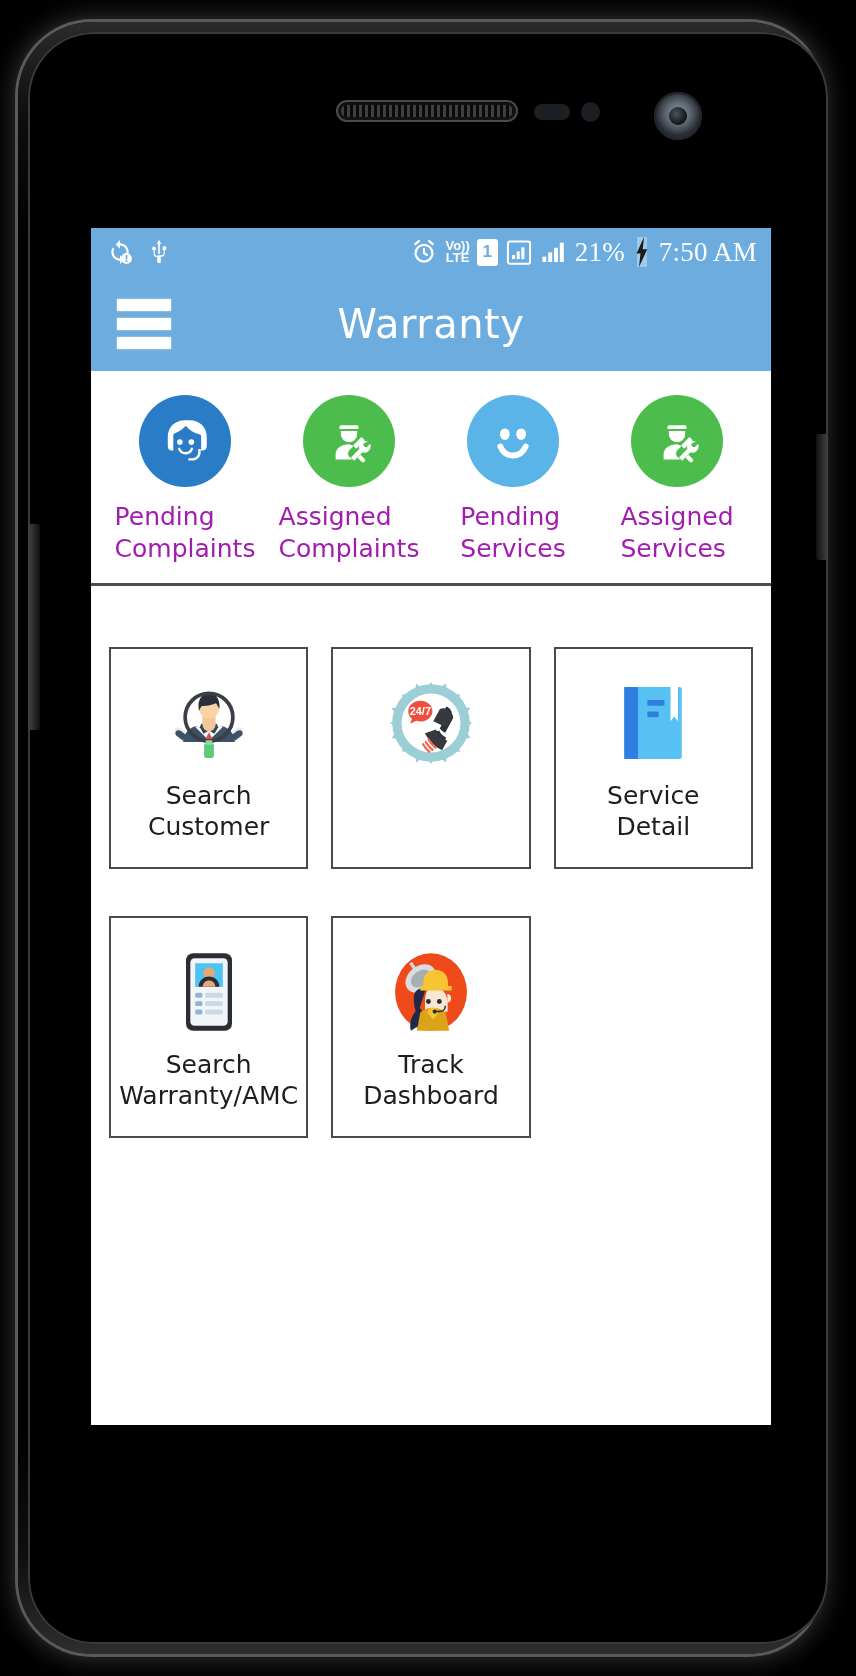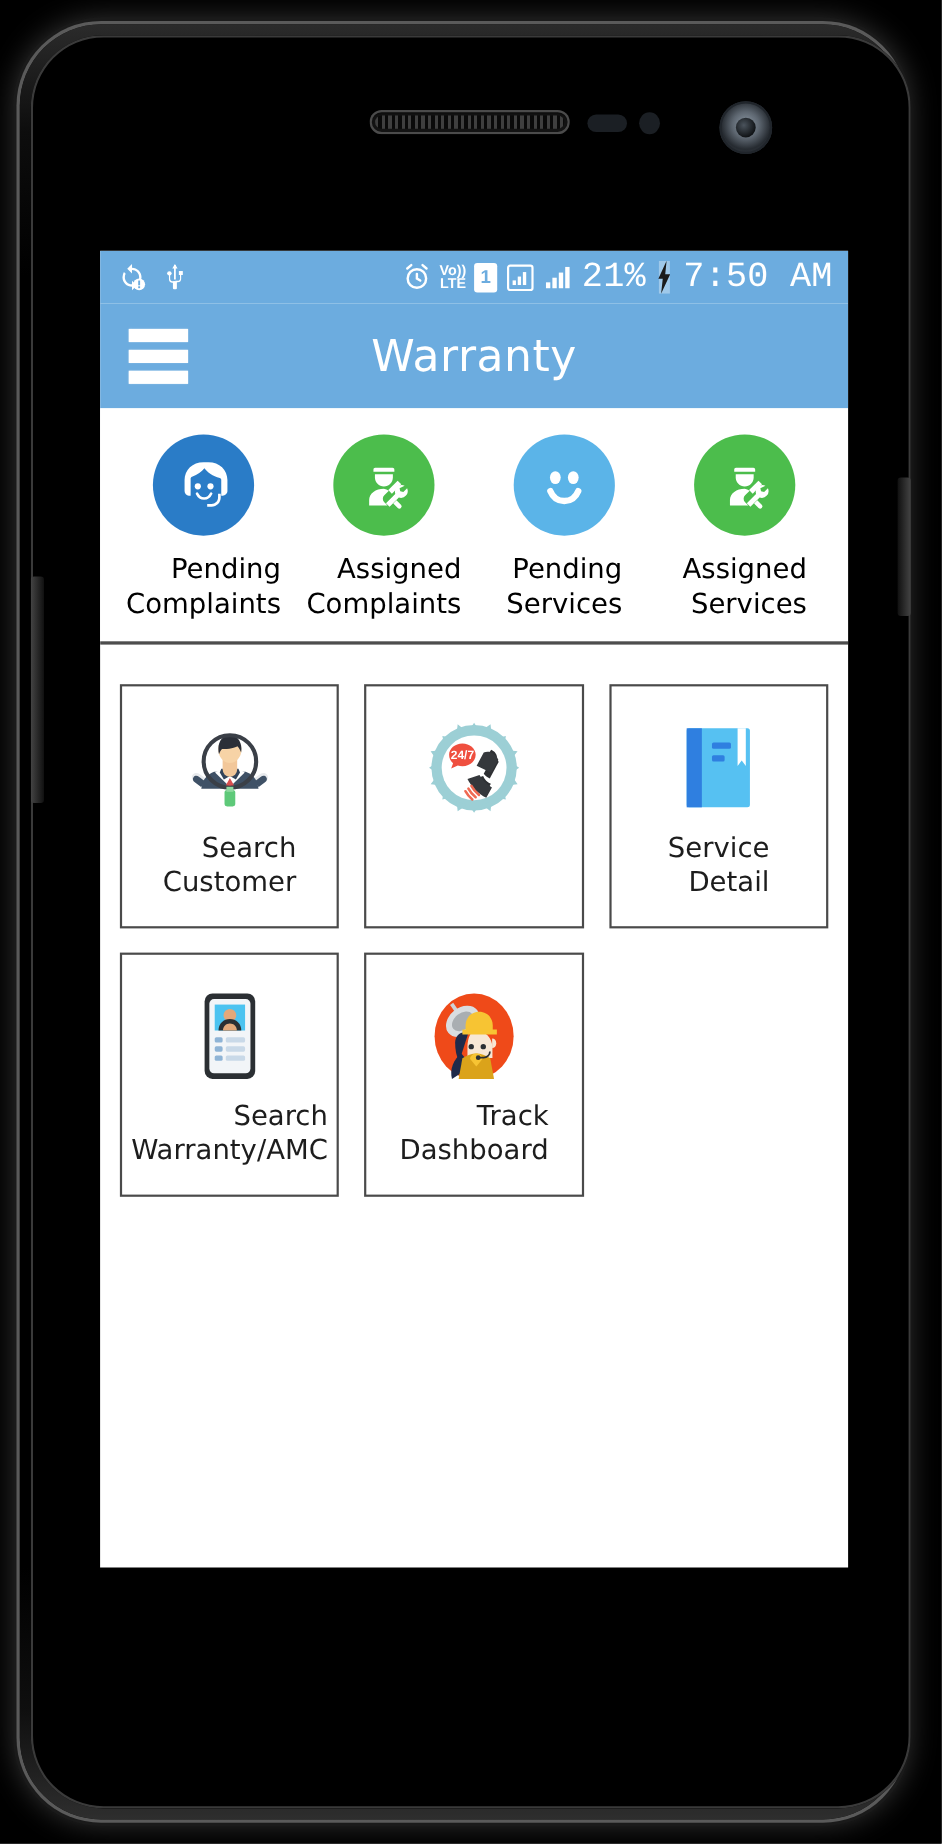--- a/index.html
+++ b/index.html
@@ -99,22 +99,22 @@
     background: #6cacdf;
     display: flex;
     align-items: center;
     padding: 0 14px 0 16px;
     color: #ffffff;
   }
   .sb-left { display:flex; align-items:center; gap:14px; }
   .sb-right{ margin-left:auto; display:flex; align-items:center; gap:7px; }
   .sb-icon { display:block; }
   .sb-text {
-    font-size: 32px;
-    font-family: Liberation Mono, monospace;
+    font-size: 27px;
+    font-family: Liberation Serif, serif;
     letter-spacing: .2px;
     line-height: 1;
     white-space: nowrap;
   }
   .volte-stack{
     display:flex; flex-direction:column; align-items:center;
     line-height:.95; font-size:13px; font-weight:bold;
   }
   .sim-badge{
     width:21px; height:27px; background:#fff; color:#6cacdf;
@@ -162,53 +162,54 @@
     cursor:pointer;
   }
   .stat-badge{
     width: 92px; height: 92px; border-radius: 50%;
     display:flex; align-items:center; justify-content:center;
     margin-bottom: 14px;
   }
   .stat-label{
     font-family:"DejaVu Sans", sans-serif;
     font-size: 25px;
-    color:#000000;
+    color:#a21caf;
     line-height: 1.28;
-    text-align:right;
+    text-align:left;
     white-space: pre-line;
   }
 
   
   #tile-grid{
     padding: 36px 18px 0;
     display:grid;
     grid-template-columns: repeat(3, 1fr);
     gap: 22px 23px;
   }
   .tile{
     height: 222px;
     border: 2px solid #4a4a4a;
     background:#fff;
     display:flex; flex-direction:column;
     align-items:center; justify-content:flex-start;
     padding-top: 24px;
     cursor:pointer;
+    margin-top:25px;
   }
   .tile-icon{
     width: 100px; height: 100px;
     display:flex; align-items:center; justify-content:center;
     margin-bottom: 8px;
   }
   .tile-label{
     font-family:"DejaVu Sans", sans-serif;
     font-size: 25px;
     color:#1d1d1d;
     line-height: 1.22;
-    text-align:right;
+    text-align:center;
     white-space: pre-line;
   }
 </style>
 </head>
 <body>
 
 <div id="phone-frame">
   <div id="phone-inner">
 
     <div class="side-btn" id="volume-rocker"></div>

